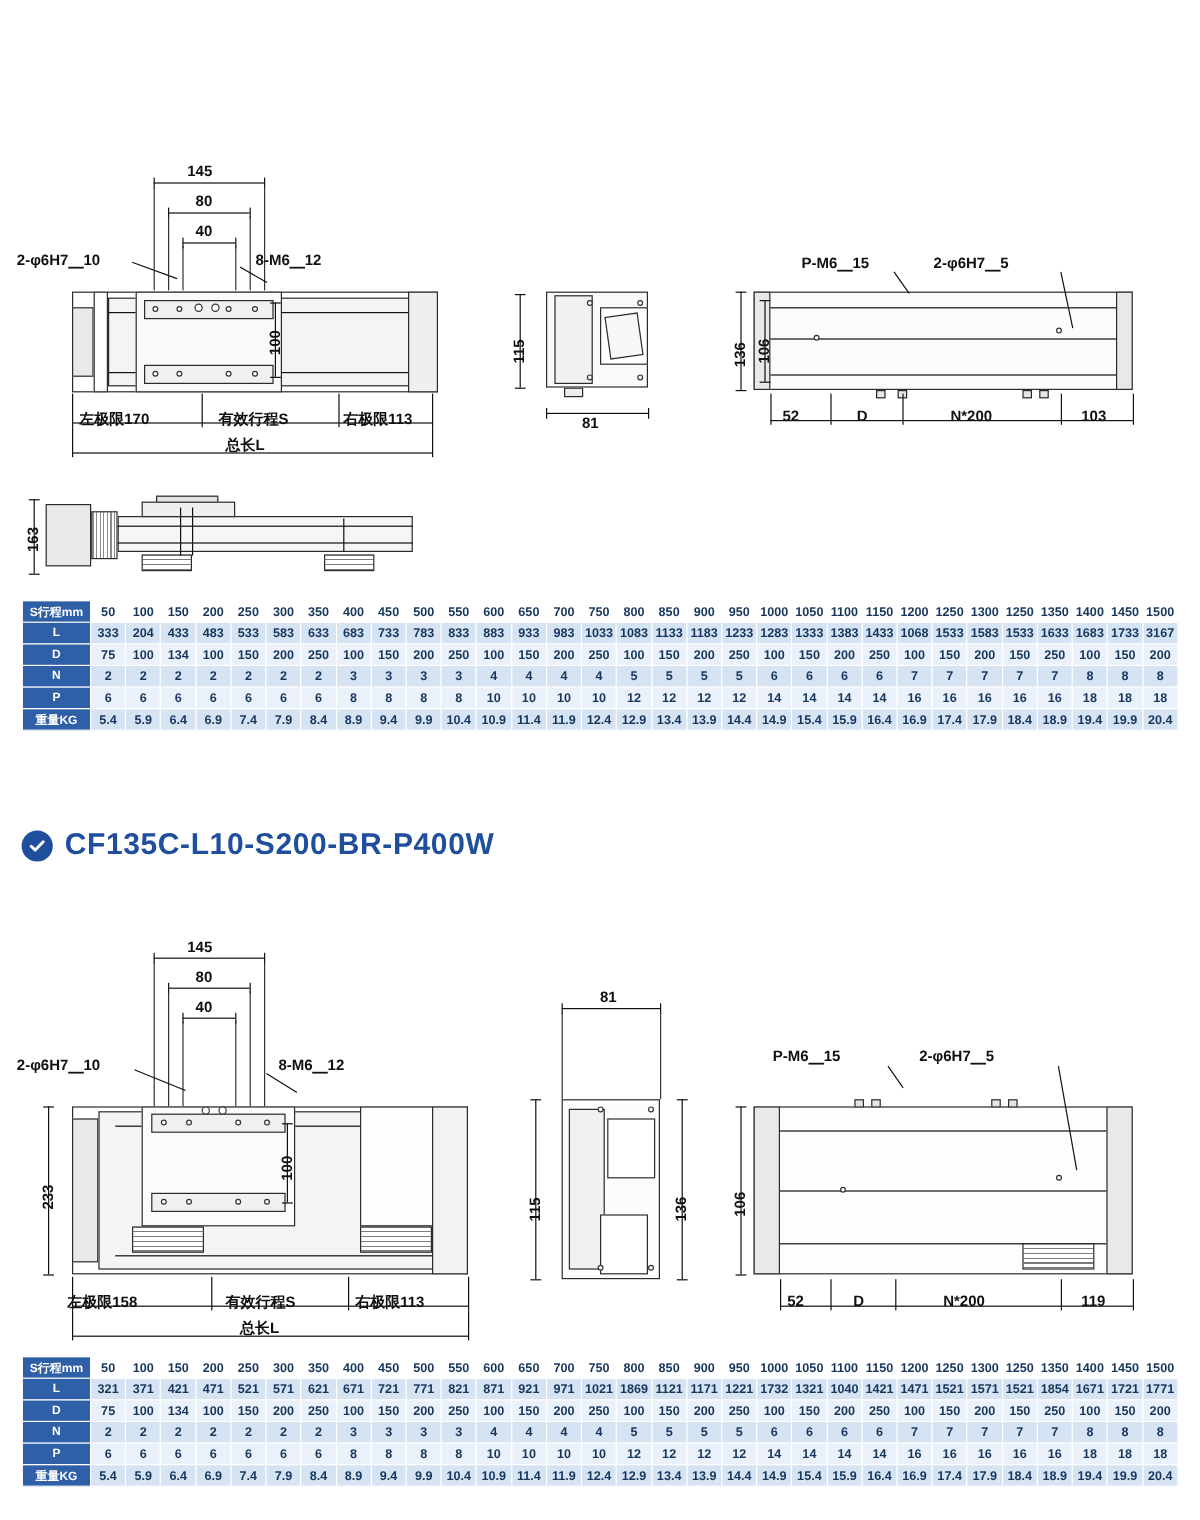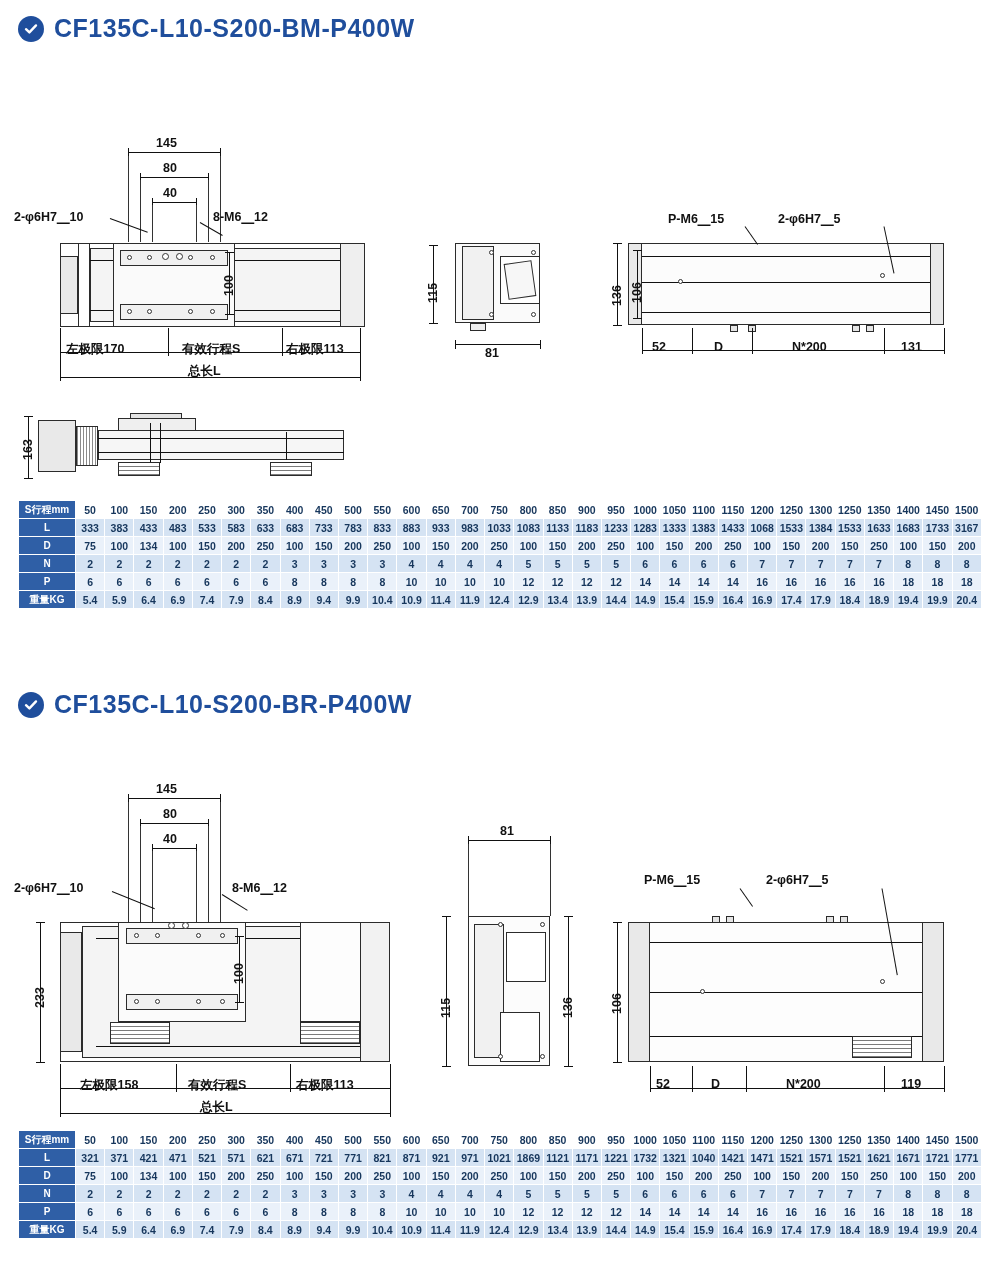--- a/index.html
+++ b/index.html
@@ -53,28 +53,20 @@
   table.spec tr.even td.val{background:#d5e3f3;}
   table.spec tr.hdr td.val{background:#ffffff;color:#16365c;}
   table.spec tr.hdr td.rowhdr{background:#2f5fa6;}
   .tiny{font-size:9px;}
 </style>
 </head>
 <body>
 
 <div class="section" style="position:absolute;left:0;top:0;width:1000px;height:650px;">
 
-  <div class="heading" style="position:absolute;left:0;top:14px;">
-    <span class="check-icon">
-      <svg width="16" height="16" viewBox="0 0 16 16">
-          <path d="M3 8.2 L6.4 11.4 L13 4.4" stroke="#ffffff" stroke-width="2.4" fill="none" stroke-linecap="round" stroke-linejoin="round"></path>
-        </svg>
-    </span>
-    <span class="heading-title">CF135C-L10-S200-BM-P400W</span>
-  </div>
 
   <div class="draw-area" style="position:absolute;left:0;top:60px;width:1000px;height:420px;">
 
     <div class="lead hline" style="left:128px;top:92px;width:92px;"></div>
     <div class="lead vline" style="left:128px;top:88px;height:9px;"></div>
     <div class="lead vline" style="left:220px;top:88px;height:9px;"></div>
     <div class="dim-txt" style="left:156px;top:76px;">145</div>
 
     <div class="lead hline" style="left:140px;top:117px;width:68px;"></div>
     <div class="lead vline" style="left:140px;top:113px;height:9px;"></div>
@@ -192,21 +184,21 @@
 
     <div class="lead hline" style="left:642px;top:290px;width:302px;"></div>
     <div class="lead vline" style="left:642px;top:268px;height:26px;"></div>
     <div class="lead vline" style="left:692px;top:268px;height:26px;"></div>
     <div class="lead vline" style="left:752px;top:268px;height:26px;"></div>
     <div class="lead vline" style="left:884px;top:268px;height:26px;"></div>
     <div class="lead vline" style="left:944px;top:268px;height:26px;"></div>
     <div class="dim-txt" style="left:652px;top:280px;">52</div>
     <div class="dim-txt" style="left:714px;top:280px;">D</div>
     <div class="dim-txt" style="left:792px;top:280px;">N*200</div>
-    <div class="dim-txt" style="left:901px;top:280px;">131</div>
+    <div class="dim-txt" style="left:901px;top:280px;">103</div>
 
     <div class="box" style="left:38px;top:356px;width:320px;height:60px;background:#ffffff;border:none;"></div>
     <div class="box fillgrey" style="left:38px;top:360px;width:38px;height:52px;"></div>
     <div class="hatchv" style="left:76px;top:366px;width:22px;height:40px;"></div>
     <div class="box" style="left:98px;top:370px;width:246px;height:30px;background:#f6f6f6;"></div>
     <div class="lead hline" style="left:98px;top:378px;width:246px;"></div>
     <div class="lead hline" style="left:98px;top:392px;width:246px;"></div>
     <div class="box" style="left:118px;top:358px;width:78px;height:13px;background:#efefef;"></div>
     <div class="box" style="left:130px;top:353px;width:52px;height:6px;background:#e3e3e3;"></div>
     <div class="lead vline" style="left:150px;top:363px;height:40px;"></div>
@@ -252,21 +244,21 @@
         <td class="val">1300</td>
         <td class="val">1250</td>
         <td class="val">1350</td>
         <td class="val">1400</td>
         <td class="val">1450</td>
         <td class="val">1500</td>
       </tr>
       <tr class="even">
         <td class="rowhdr">L</td>
         <td class="val">333</td>
-        <td class="val">383</td>
+        <td class="val">204</td>
         <td class="val">433</td>
         <td class="val">483</td>
         <td class="val">533</td>
         <td class="val">583</td>
         <td class="val">633</td>
         <td class="val">683</td>
         <td class="val">733</td>
         <td class="val">783</td>
         <td class="val">833</td>
         <td class="val">883</td>
@@ -276,21 +268,21 @@
         <td class="val">1083</td>
         <td class="val">1133</td>
         <td class="val">1183</td>
         <td class="val">1233</td>
         <td class="val">1283</td>
         <td class="val">1333</td>
         <td class="val">1383</td>
         <td class="val">1433</td>
         <td class="val">1068</td>
         <td class="val">1533</td>
-        <td class="val">1384</td>
+        <td class="val">1583</td>
         <td class="val">1533</td>
         <td class="val">1633</td>
         <td class="val">1683</td>
         <td class="val">1733</td>
         <td class="val">3167</td>
       </tr>
       <tr class="odd">
         <td class="rowhdr">D</td>
         <td class="val">75</td>
         <td class="val">100</td>
@@ -504,21 +496,21 @@
     <div class="dim-txt" style="left:14px;top:145px;">2-φ6H7⎽10</div>
     <div class="lead" style="left:112px;top:155px;width:46px;height:1px;transform:rotate(22deg);transform-origin:left center;"></div>
     <div class="dim-txt" style="left:232px;top:145px;">8-M6⎽12</div>
     <div class="lead" style="left:222px;top:158px;width:30px;height:1px;transform:rotate(32deg);transform-origin:left center;"></div>
 
     <div class="lead hline" style="left:60px;top:352px;width:330px;"></div>
     <div class="lead vline" style="left:60px;top:328px;height:28px;"></div>
     <div class="lead vline" style="left:176px;top:328px;height:28px;"></div>
     <div class="lead vline" style="left:290px;top:328px;height:28px;"></div>
     <div class="lead vline" style="left:390px;top:328px;height:28px;"></div>
-    <div class="dim-txt" style="left:80px;top:341px;">左极限158</div>
+    <div class="dim-txt" style="left:56px;top:341px;">左极限158</div>
     <div class="dim-txt" style="left:188px;top:341px;">有效行程S</div>
     <div class="dim-txt" style="left:296px;top:341px;">右极限113</div>
     <div class="lead hline" style="left:60px;top:377px;width:330px;"></div>
     <div class="lead vline" style="left:60px;top:356px;height:25px;"></div>
     <div class="lead vline" style="left:390px;top:356px;height:25px;"></div>
     <div class="dim-txt" style="left:200px;top:363px;">总长L</div>
 
     <div class="lead hline" style="left:468px;top:104px;width:82px;"></div>
     <div class="lead vline" style="left:468px;top:100px;height:9px;"></div>
     <div class="lead vline" style="left:550px;top:100px;height:9px;"></div>
@@ -640,21 +632,21 @@
         <td class="val">1171</td>
         <td class="val">1221</td>
         <td class="val">1732</td>
         <td class="val">1321</td>
         <td class="val">1040</td>
         <td class="val">1421</td>
         <td class="val">1471</td>
         <td class="val">1521</td>
         <td class="val">1571</td>
         <td class="val">1521</td>
-        <td class="val">1621</td>
+        <td class="val">1854</td>
         <td class="val">1671</td>
         <td class="val">1721</td>
         <td class="val">1771</td>
       </tr>
       <tr class="odd">
         <td class="rowhdr">D</td>
         <td class="val">75</td>
         <td class="val">100</td>
         <td class="val">134</td>
         <td class="val">100</td>

